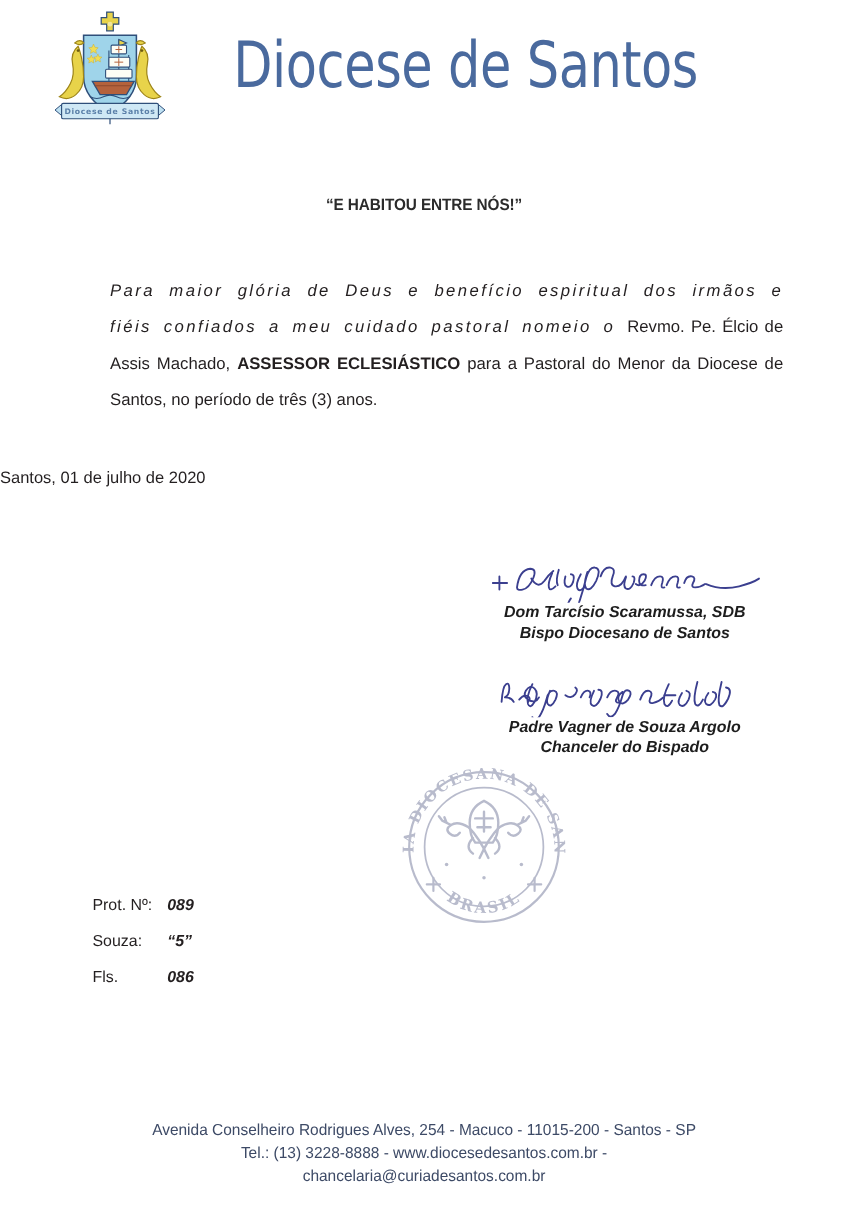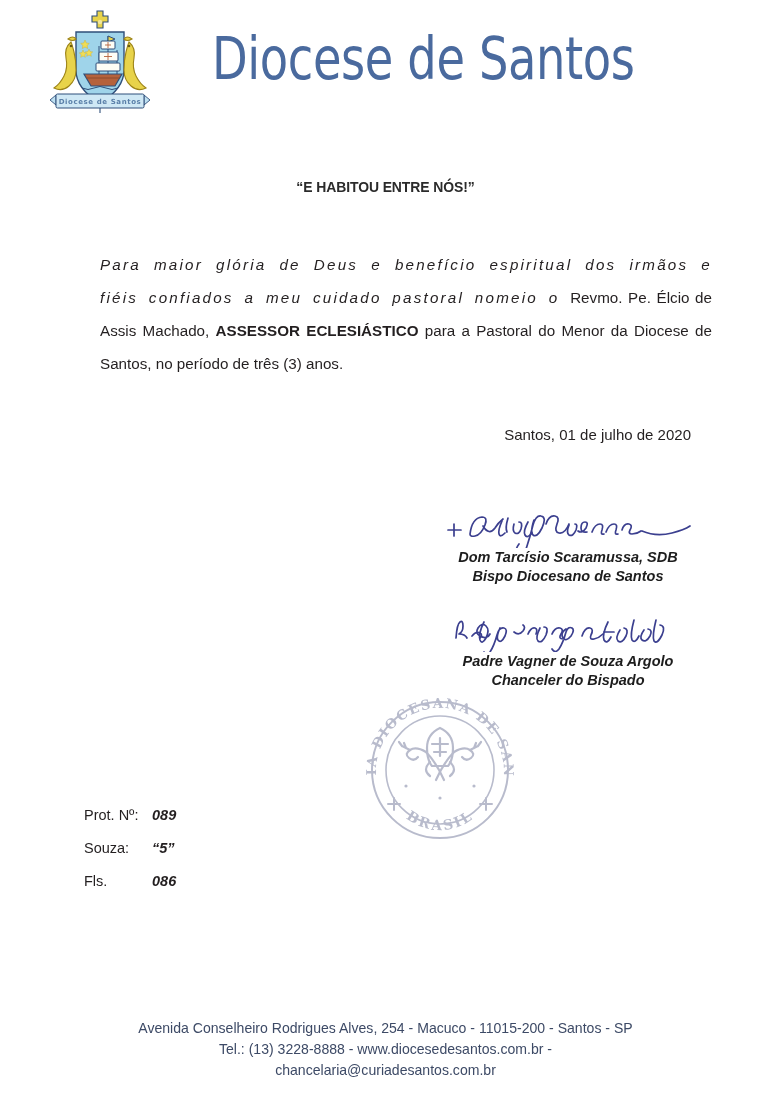--- a/index.html
+++ b/index.html
@@ -73,21 +73,21 @@
     word-spacing: 3px;
   }
   .body-block .plain { font-style: normal; letter-spacing: 0; }
   .body-block .strong { font-weight: bold; }
 
   
   .date-line {
     position: absolute;
     left: 0; top: 426px;
     width: 691px;
-    text-align: right;
+    text-align: left;
     font-size: 15px;
     color: #231f20;
   }
 
   
   .sig-block {
     position: absolute;
     width: 300px;
     text-align: center;
   }
@@ -125,21 +125,21 @@
   
   .protocol {
     position: absolute;
     left: 84px; top: 798px;
     font-size: 14.5px;
     color: #231f20;
   }
   .protocol .prow {
     height: 33px;
     display: flex;
-    align-items: center;
+    align-items: flex-end;
   }
   .protocol .plabel {
     display: inline-block;
     width: 68px;
   }
   .protocol .pvalue {
     font-weight: bold;
     font-style: italic;
   }
 

